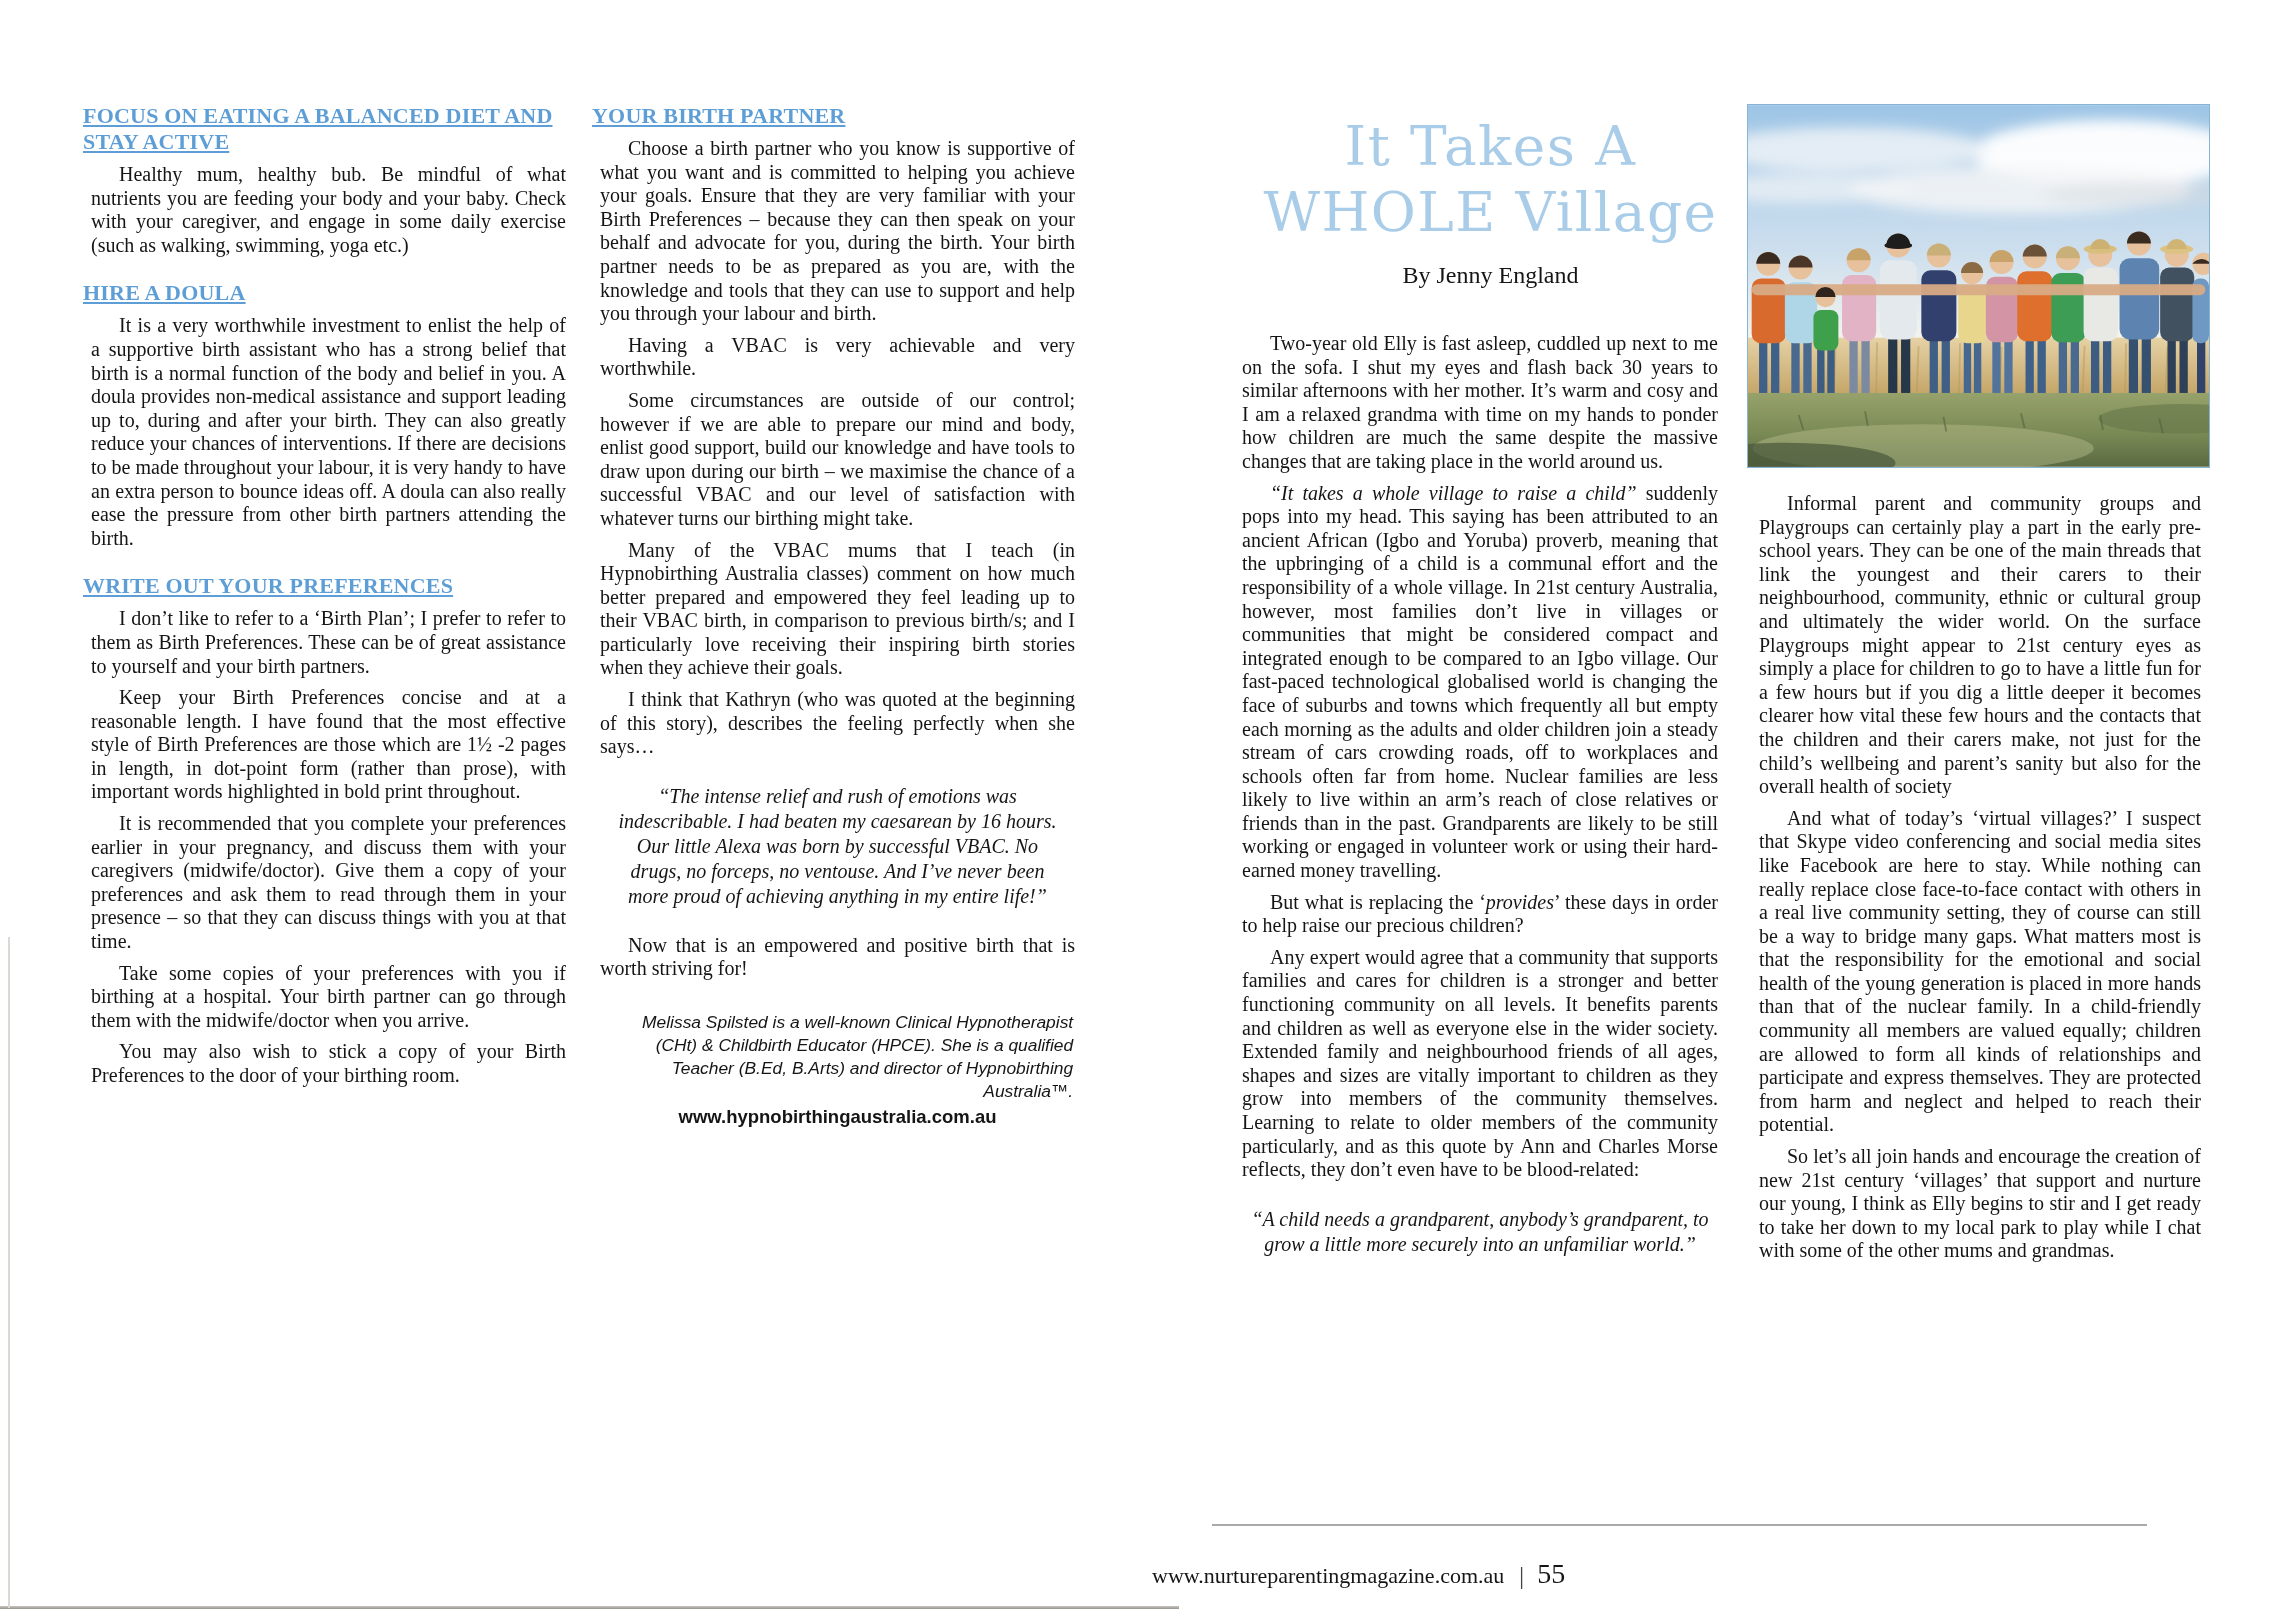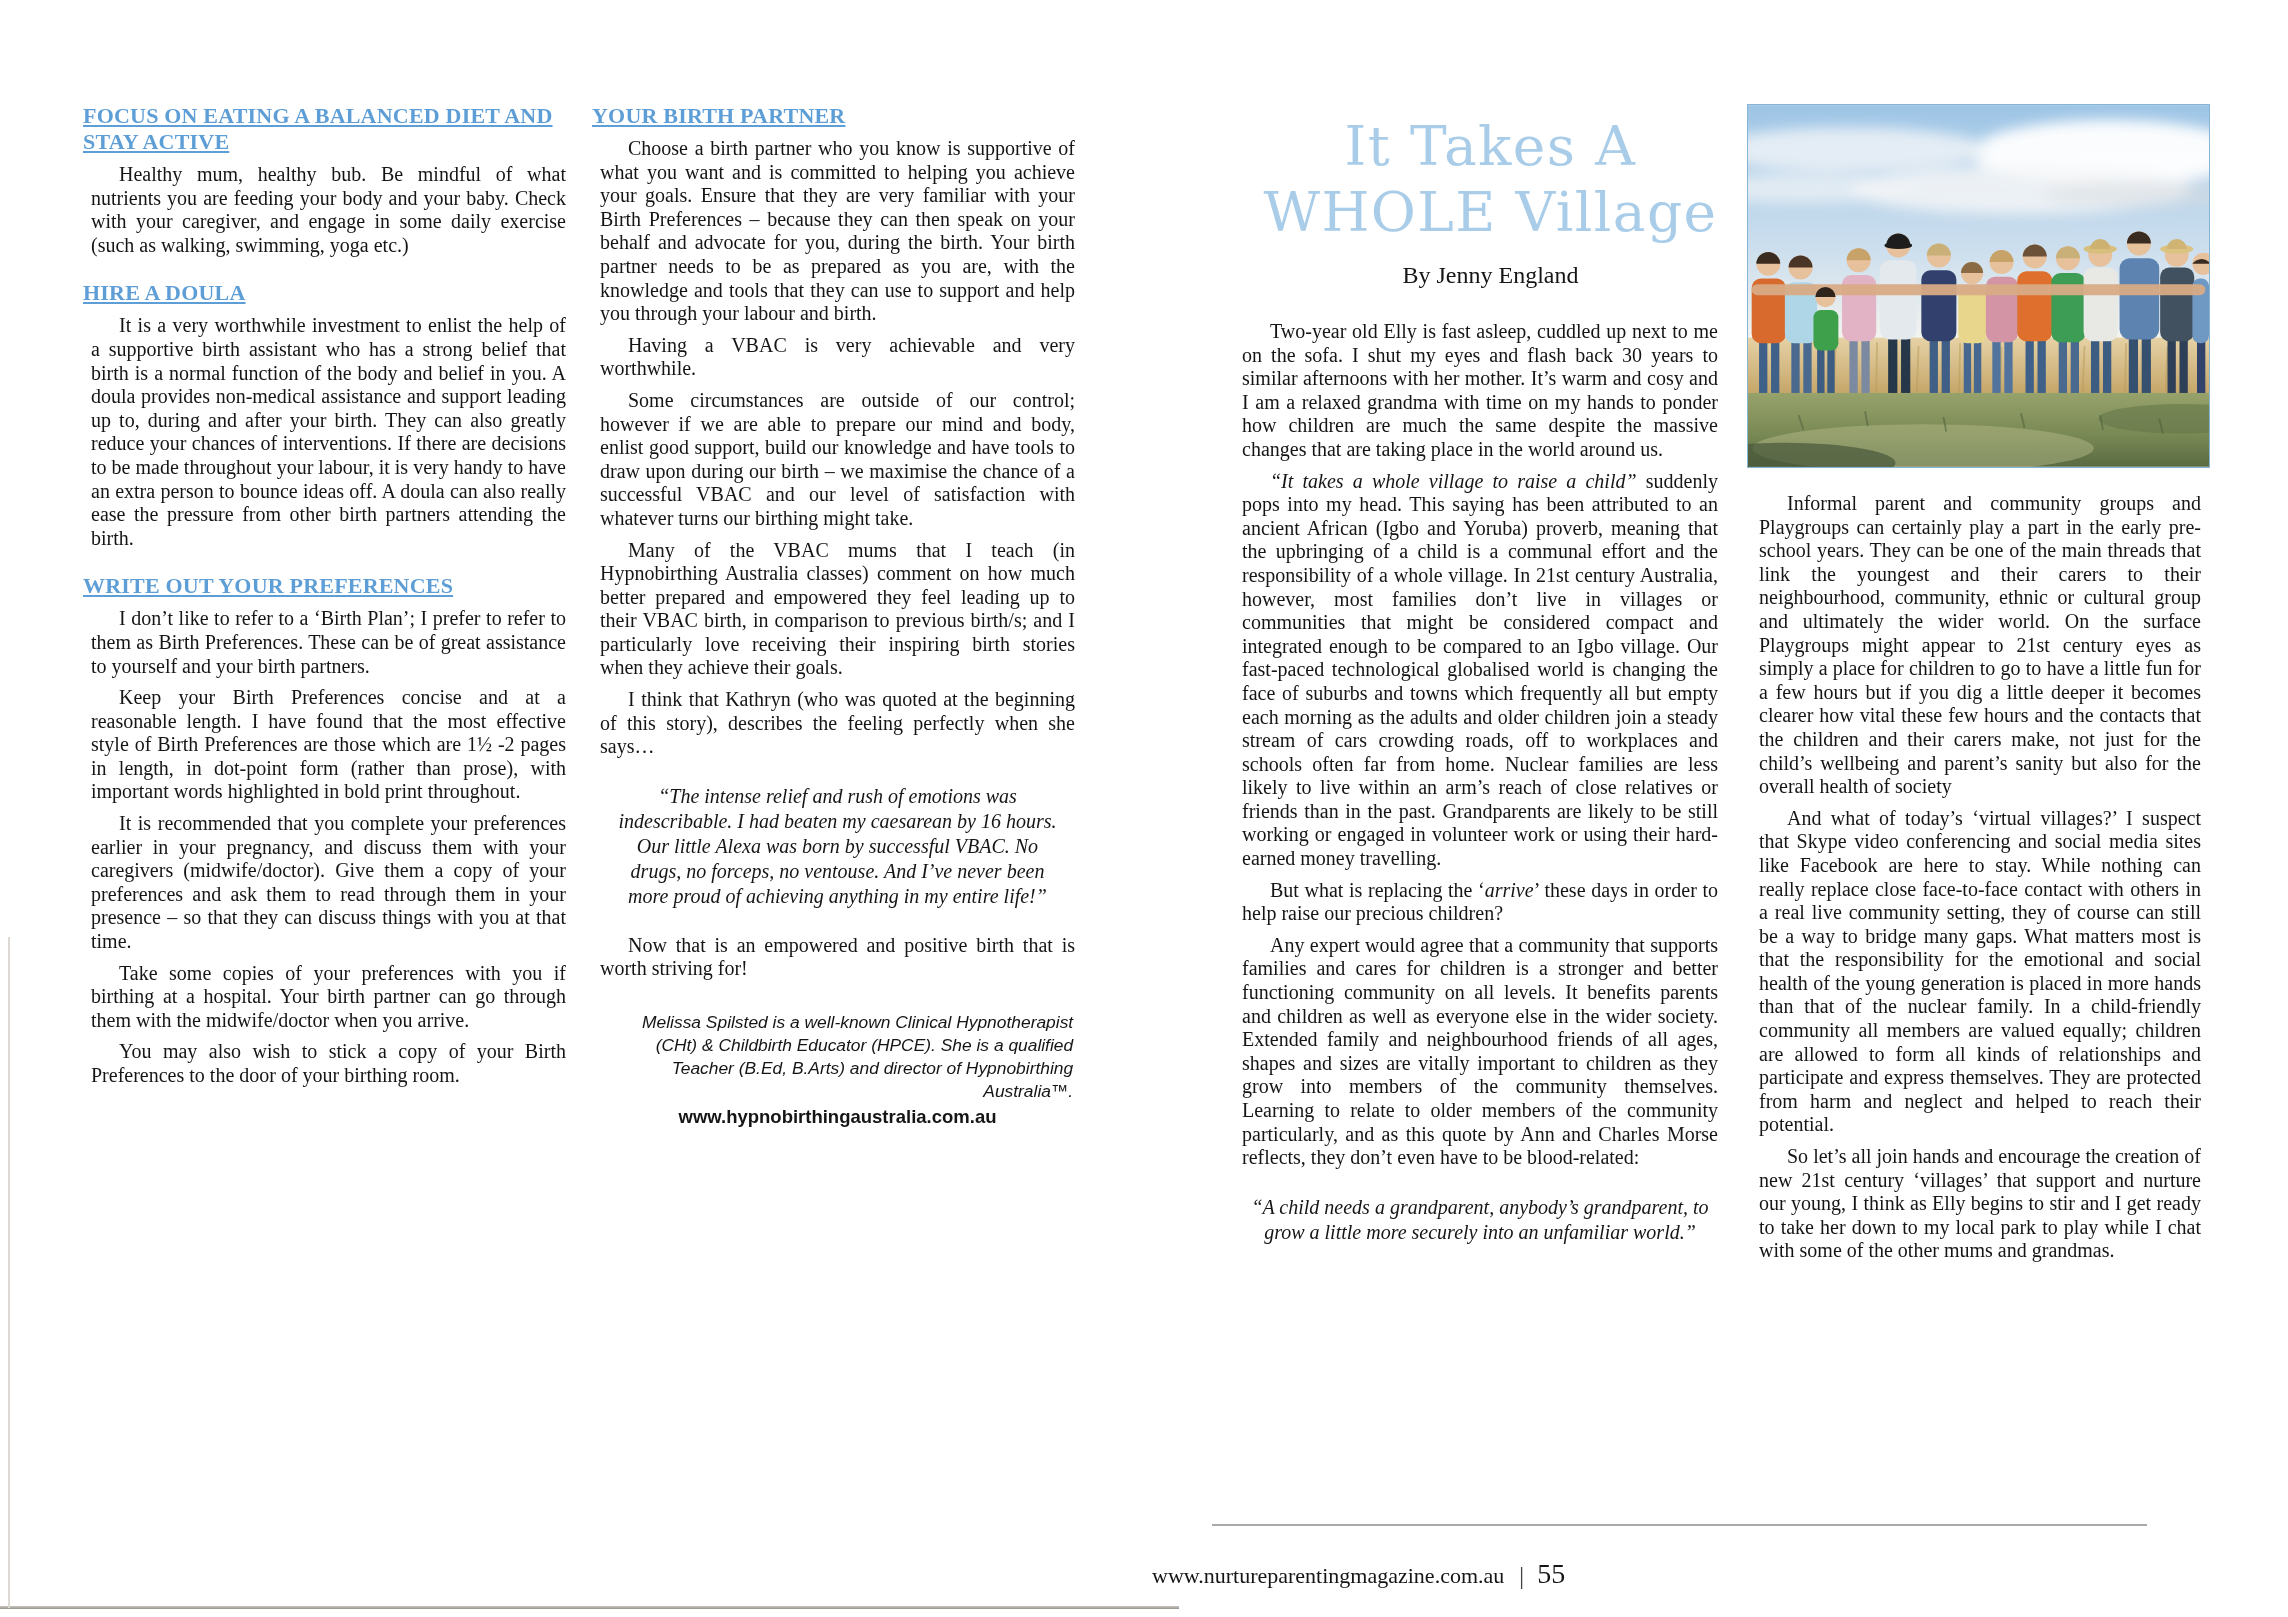--- a/index.html
+++ b/index.html
@@ -227,24 +227,24 @@
         <line x1="60" y1="352" x2="55" y2="336"></line>
           <line x1="130" y1="348" x2="127" y2="332"></line>
         <line x1="215" y1="354" x2="212" y2="338"></line>
           <line x1="300" y1="350" x2="296" y2="334"></line>
         <line x1="385" y1="352" x2="382" y2="336"></line>
           <line x1="450" y1="356" x2="446" y2="340"></line>
       </g>
     </svg>
   </div>
 
-  <div class="col" style="left:1234px;top:312px;width:492px;">
+  <div class="col" style="left:1234px;top:324px;width:492px;">
     <p>Two-year old Elly is fast asleep, cuddled up next to me on the sofa. I shut my eyes and flash back 30 years to similar afternoons with her mother. It’s warm and cosy and I am a relaxed grandma with time on my hands to ponder how children are much the same despite the massive changes that are taking place in the world around us.</p>
     <p><span class="i">“It takes a whole village to raise a child”</span><span> suddenly pops into my head. This saying has been attributed to an ancient African (Igbo and Yoruba) proverb, meaning that the upbringing of a child is a communal effort and the responsibility of a whole village. In 21st century Australia, however, most families don’t live in villages or communities that might be considered compact and integrated enough to be compared to an Igbo village. Our fast-paced technological globalised world is changing the face of suburbs and towns which frequently all but empty each morning as the adults and older children join a steady stream of cars crowding roads, off to workplaces and schools often far from home. Nuclear families are less likely to live within an arm’s reach of close relatives or friends than in the past. Grandparents are likely to be still working or engaged in volunteer work or using their hard-earned money travelling.</span></p>
-    <p><span>But what is replacing the ‘</span><span class="i">arrive</span><span>’ these days in order to help raise our precious children?</span></p>
+    <p><span>But what is replacing the ‘</span><span class="i">provides</span><span>’ these days in order to help raise our precious children?</span></p>
     <p>Any expert would agree that a community that supports families and cares for children is a stronger and better functioning community on all levels. It benefits parents and children as well as everyone else in the wider society. Extended family and neighbourhood friends of all ages, shapes and sizes are vitally important to children as they grow into members of the community themselves. Learning to relate to older members of the community particularly, and as this quote by Ann and Charles Morse reflects, they don’t even have to be blood-related:</p>
     <div class="quote" style="width:96%;text-align:center;">“A child needs a grandparent, anybody’s grandparent, to grow a little more securely into an unfamiliar world.”</div>
   </div>
 
   <div class="col" style="left:1751px;top:484px;width:458px;">
     <p>Informal parent and community groups and Playgroups can certainly play a part in the early pre-school years. They can be one of the main threads that link the youngest and their carers to their neighbourhood, community, ethnic or cultural group and ultimately the wider world. On the surface Playgroups might appear to 21st century eyes as simply a place for children to go to have a little fun for a few hours but if you dig a little deeper it becomes clearer how vital these few hours and the contacts that the children and their carers make, not just for the child’s wellbeing and parent’s sanity but also for the overall health of society</p>
     <p>And what of today’s ‘virtual villages?’  I suspect that Skype video conferencing and social media sites like Facebook are here to stay. While nothing can really replace close face-to-face contact with others in a real live community setting, they of course can still be a way to bridge many gaps. What matters most is that the responsibility for the emotional and social health of the young generation is placed in more hands than that of the nuclear family. In a child-friendly community all members are valued equally; children are allowed to form all kinds of relationships and participate and express themselves. They are protected from harm and neglect and helped to reach their potential.</p>
     <p>So let’s all join hands and encourage the creation of new 21st century ‘villages’ that support and nurture our young, I think as Elly begins to stir and I get ready to take her down to my local park to play while I chat with some of the other mums and grandmas.</p>
   </div>
 

